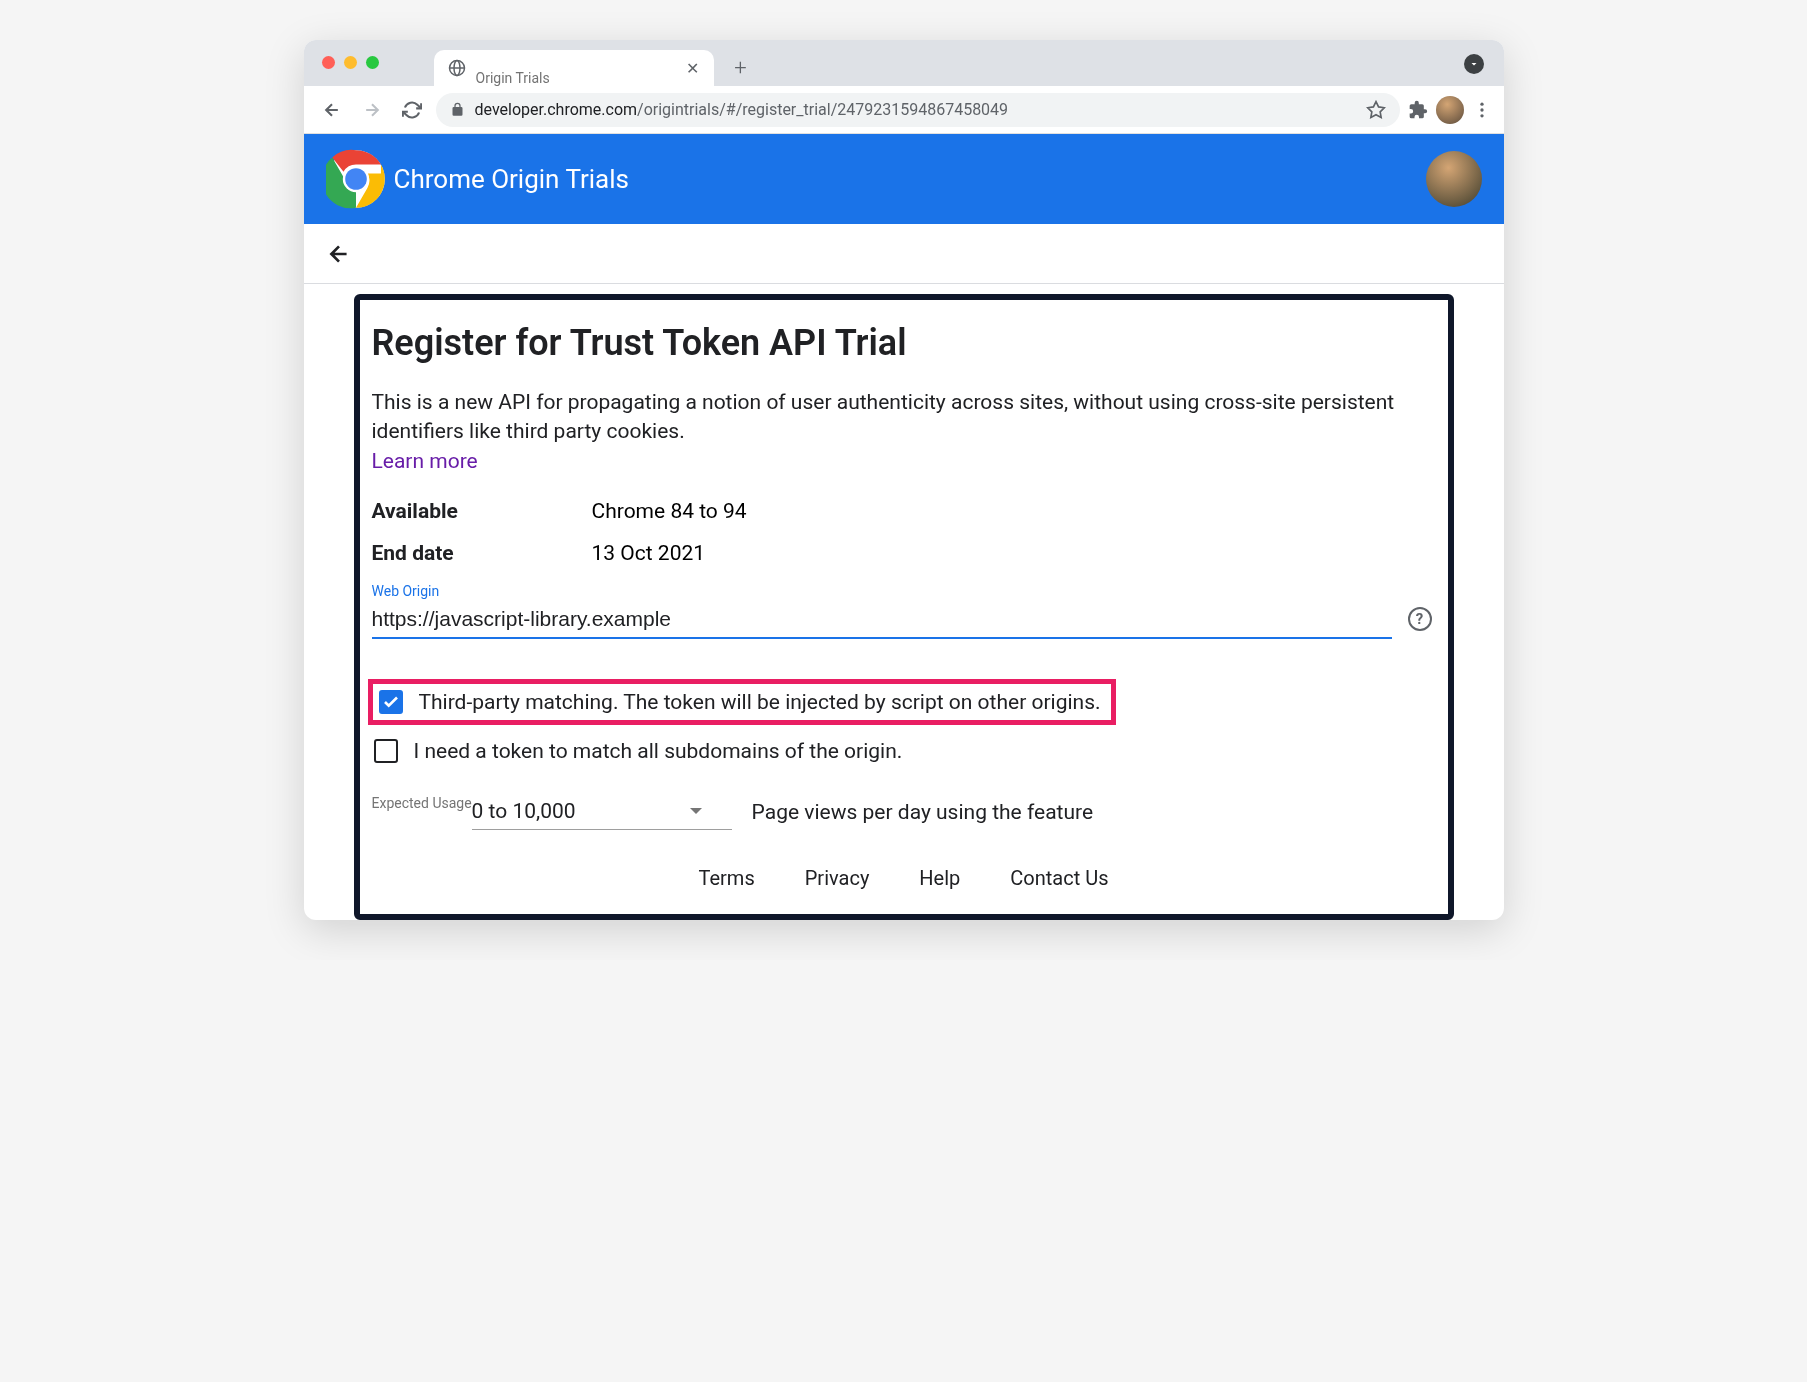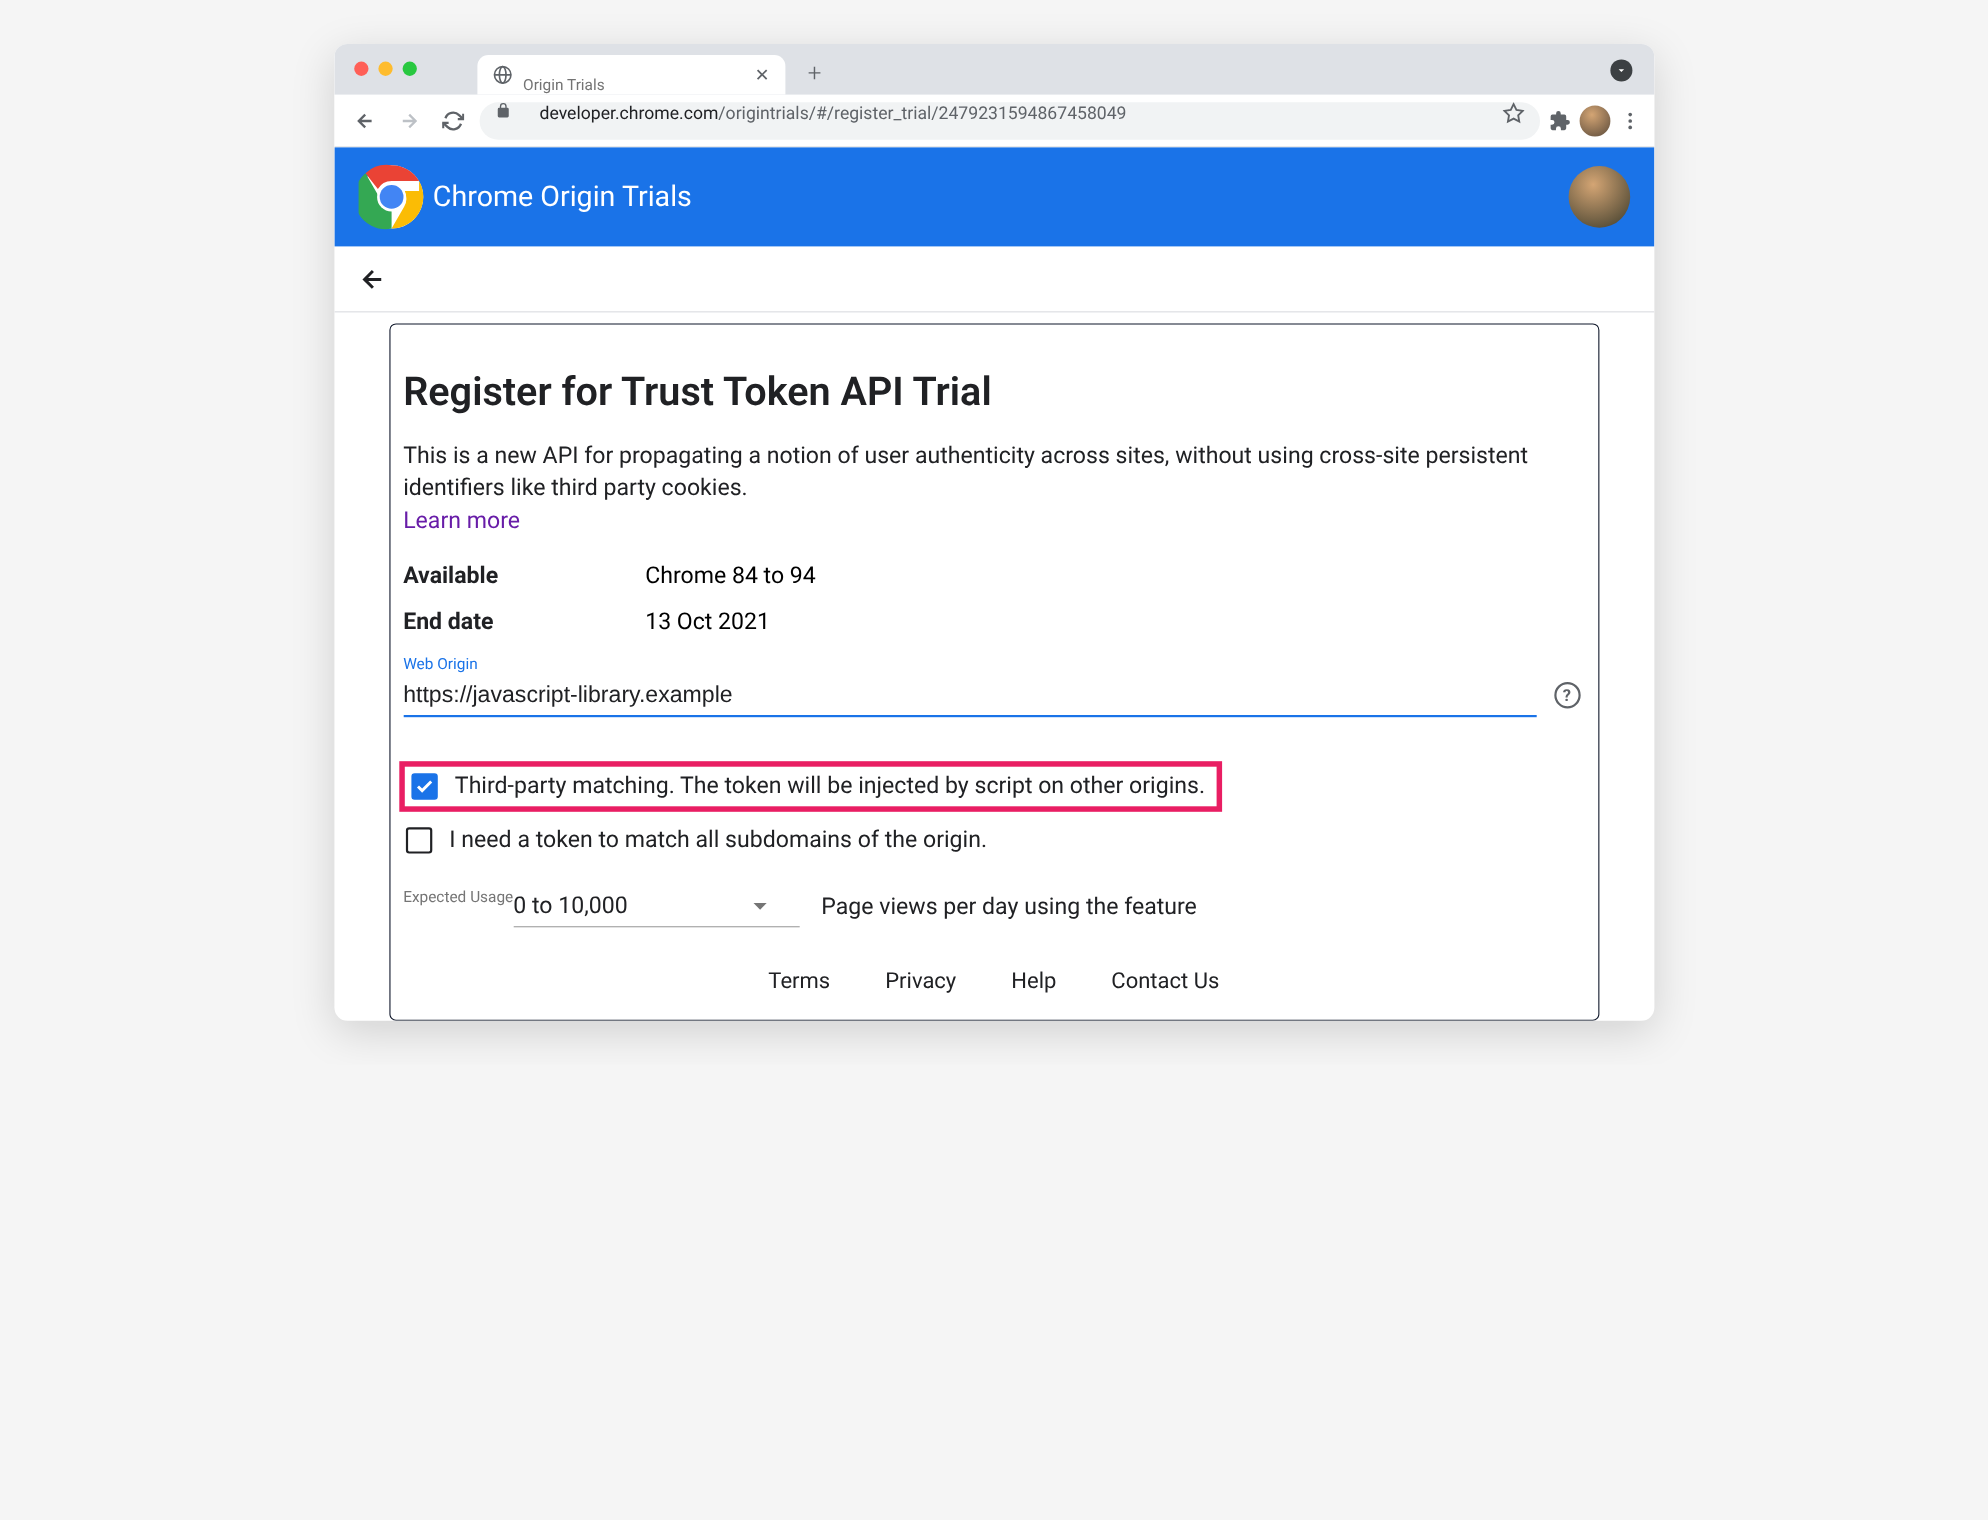--- a/index.html
+++ b/index.html
@@ -82,23 +82,23 @@
   color: #5f6368;
   border-radius: 50%;
 }
 .nav-btn.disabled { color: #bdc1c6; }
 .url-field {
   flex: 1;
   background: #f1f3f4;
   border-radius: 20px;
   height: 34px;
   display: flex;
-  align-items: flex-start;
+  align-items: center;
   padding: 0 14px;
-  gap: 26px;
+  gap: 10px;
 }
 .lock-icon { color: #5f6368; }
 .url-text { font-size: 16px; color: #3c4043; flex: 1; }
 .url-text .domain { color: #202124; }
 .url-text .path { color: #5f6368; }
 .star-icon, .ext-icon, .menu-dots { color: #5f6368; }
 .profile-pic {
   width: 28px; height: 28px; border-radius: 50%;
   background: radial-gradient(circle at 40% 30%, #d4a574, #5a4a3a);
 }
@@ -123,23 +123,23 @@
 .sub-header {
   height: 60px;
   display: flex;
   align-items: center;
   padding: 0 22px;
   border-bottom: 1px solid #dadce0;
 }
 .back-arrow { color: #202124; cursor: pointer; }
 .content-card {
   margin: 10px 50px 0 50px;
-  border: 1px solid #0f172a;
+  border: 6px solid #0f172a;
   border-radius: 6px;
-  padding: 40px 0 24px 0;
+  padding: 22px 0 24px 0;
 }
 .card-inner { padding: 0 16px 0 12px; }
 .page-title {
   font-size: 36px;
   font-weight: 600;
   color: #202124;
   margin-bottom: 24px;
 }
 .description {
   font-size: 21px;

